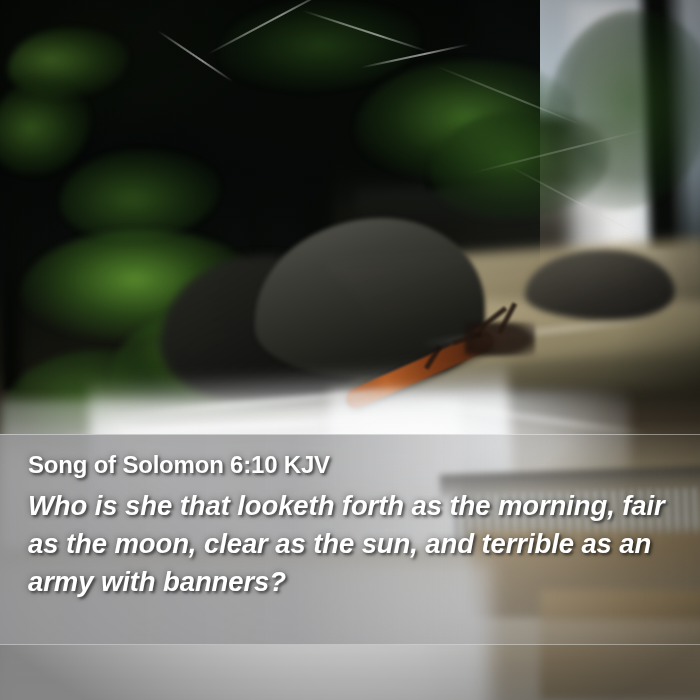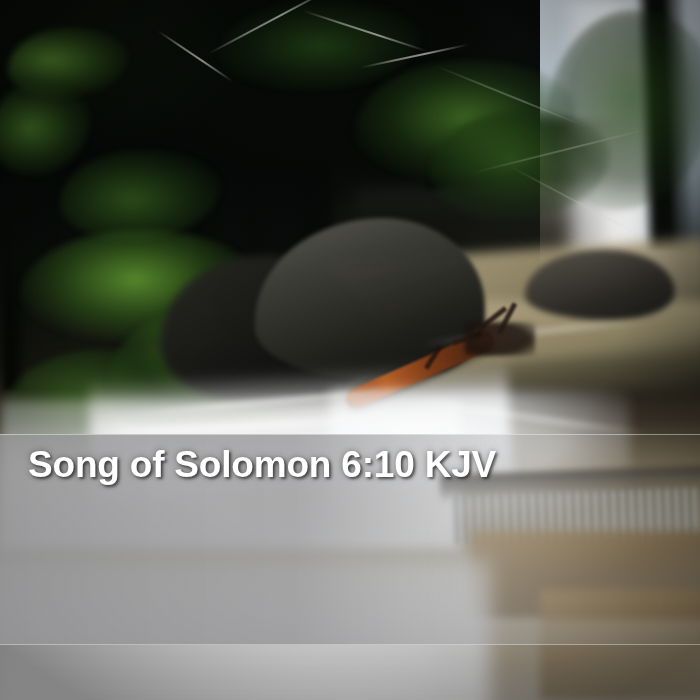--- a/index.html
+++ b/index.html
@@ -297,21 +297,21 @@
         rgba(200,200,202,0.02) 100%);
     border-top: 1px solid rgba(255,255,255,0.40);
     border-bottom: 1px solid rgba(255,255,255,0.34);
     padding: 12px 18px 10px 28px;
   }
 
   .verse-ref {
     margin: 0;
     color: #ffffff;
     font-family: "Liberation Sans", sans-serif;
-    font-size: 37px;
+    font-size: 24px;
     font-weight: bold;
     line-height: 36px;
     letter-spacing: -0.2px;
     text-shadow:
       2px 2px 3px rgba(0,0,0,0.55),
       0 0 6px rgba(0,0,0,0.35);
     white-space: nowrap;
   }
 
   .verse-text {
@@ -401,15 +401,16 @@
     <div class="rock-tan rt2"></div>
     <div class="rock-tan rt4"></div>
 
     <div class="water w-bottom"></div>
 
     <div class="vignette"></div>
   </div>
 
   <div class="verse-band">
     <div class="verse-ref">Song of Solomon 6:10 KJV</div>
+    <div class="verse-text">Who is she that looketh forth as the morning, fair as the moon, clear as the sun, and terrible as an army with banners?</div>
   </div>
 
 </div>
 
 </body></html>

